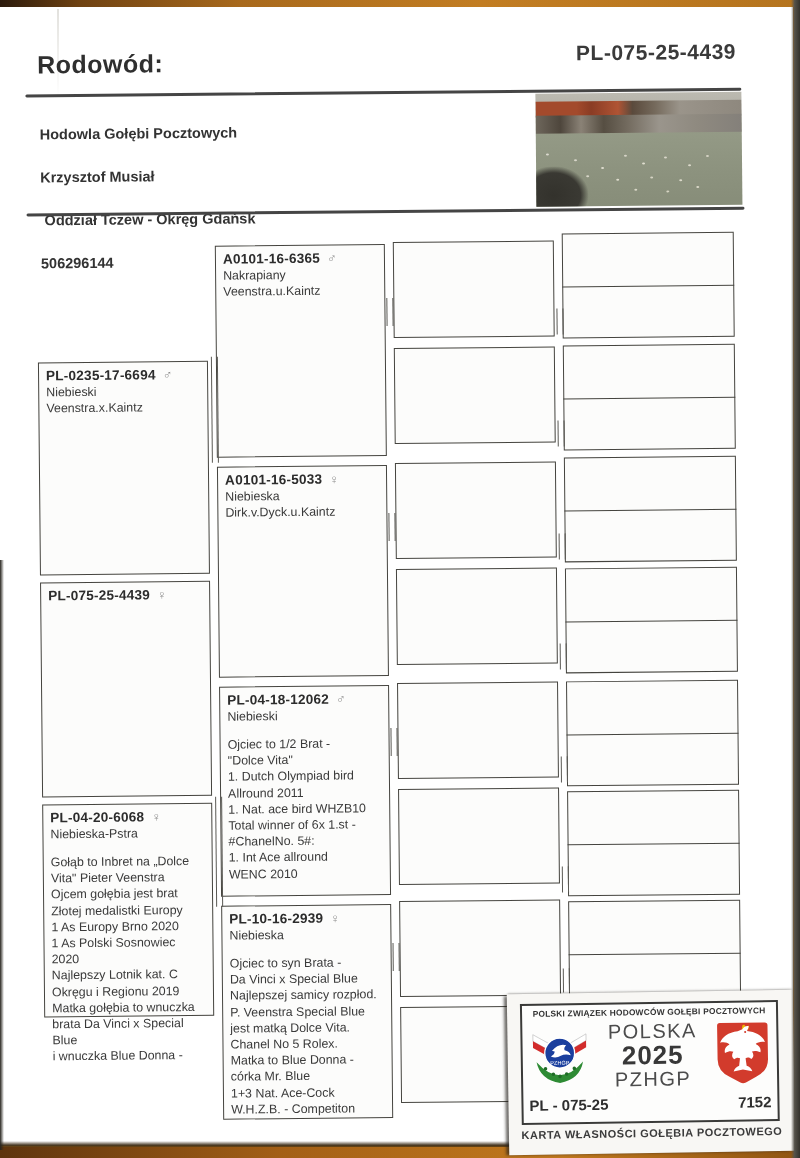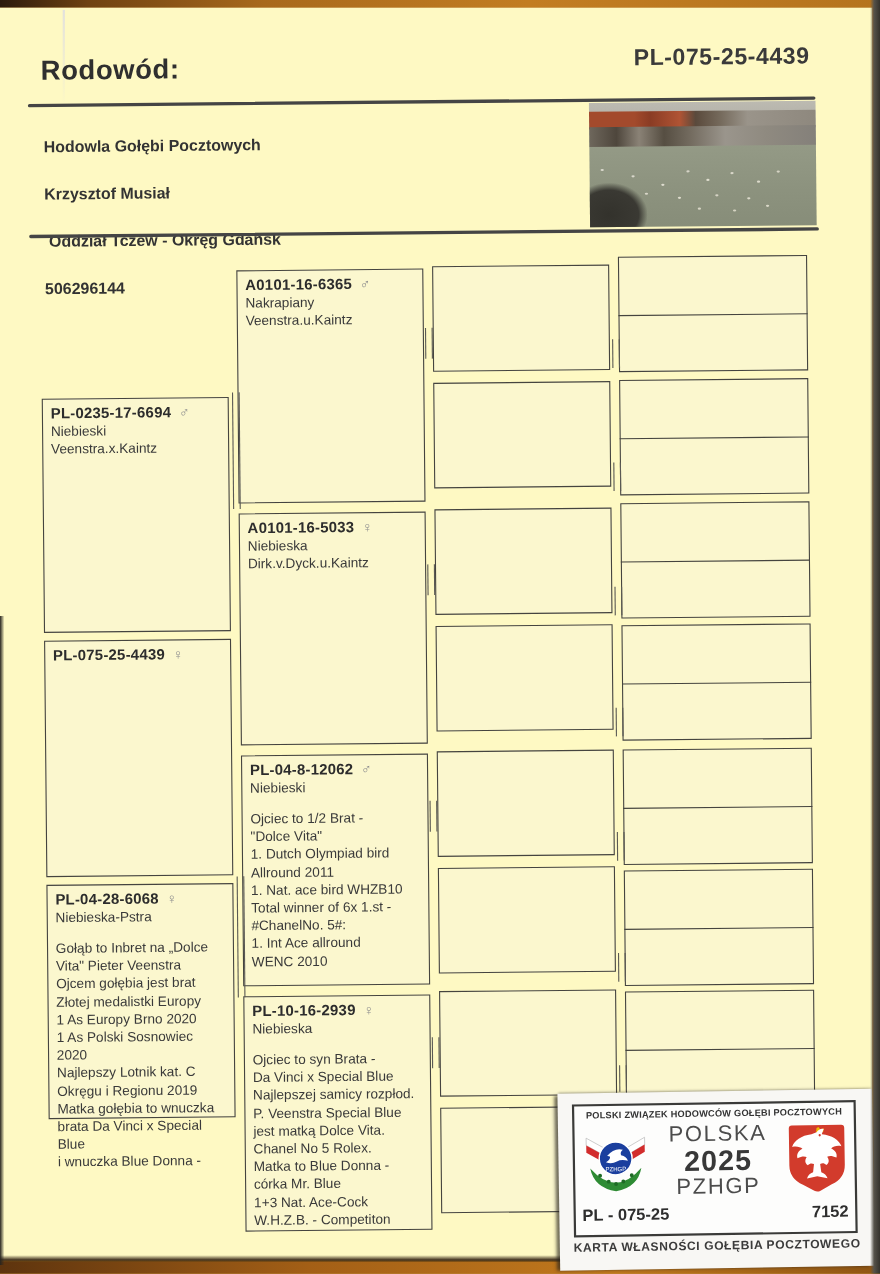--- a/index.html
+++ b/index.html
@@ -13,21 +13,21 @@
   .table-bottom{position:absolute;left:0;top:1146px;width:800px;height:12px;
     background:linear-gradient(90deg,#5e340e 0%,#a35f16 35%,#c1791d 70%,#8f5513 100%);}
   .edge-right{position:absolute;right:0;top:0;width:9px;height:1158px;z-index:60;
     background:linear-gradient(90deg,rgba(60,58,52,0),#55524a 40%,#34322c);}
   .edge-left{position:absolute;left:0;top:560px;width:4px;height:590px;z-index:60;
     background:linear-gradient(90deg,#28251f,rgba(60,58,52,0));}
   .paper-shadow-bottom{position:absolute;left:0;top:1141px;width:512px;height:6px;
     background:linear-gradient(180deg,rgba(70,55,30,0),#463723 70%,#6b4512);z-index:5;}
 
   .paper{position:absolute;left:0;top:7px;width:793px;height:1139px;
-    background:#fef9c3;}
+    background:#ffffff;}
   .crease{position:absolute;left:57px;top:2px;width:2px;height:88px;
     background:linear-gradient(180deg,#e2e1dd,rgba(226,225,221,0));}
 
   .page{position:absolute;inset:0;transform:rotate(-0.55deg);transform-origin:50% 50%;}
 
   
   .title{position:absolute;left:42px;top:40px;font-size:25px;font-weight:bold;color:#2f2f2f;letter-spacing:0.5px;}
   .ring-top{position:absolute;right:52px;top:36px;font-size:21px;font-weight:bold;color:#3a3a3a;letter-spacing:0.5px;}
   .hr1{position:absolute;left:30px;top:84px;width:716px;height:3px;background:#454545;border-radius:2px;}
   .hr2{position:absolute;left:30px;top:203px;width:718px;height:3px;background:#454545;border-radius:2px;}
@@ -110,21 +110,21 @@
 
       <div class="pbox" style="left:40px;top:352px;width:170px;height:213px;">
         <div class="ringrow"><span>PL-0235-17-6694</span><span class="sex">♂</span></div>
         <div class="sub">Niebieski
 Veenstra.x.Kaintz</div>
       </div>
       <div class="pbox" style="left:40px;top:572px;width:170px;height:215px;">
         <div class="ringrow"><span>PL-075-25-4439</span><span class="sex">♀</span></div>
       </div>
       <div class="pbox" style="left:40px;top:794px;width:170px;height:213px;">
-        <div class="ringrow"><span>PL-04-28-6068</span><span class="sex">♀</span></div>
+        <div class="ringrow"><span>PL-04-20-6068</span><span class="sex">♀</span></div>
         <div class="sub">Niebieska-Pstra</div>
         <div class="notes">Gołąb to Inbret na „Dolce
 Vita" Pieter Veenstra
 Ojcem gołębia jest brat
 Złotej medalistki Europy
 1 As Europy Brno 2020
 1 As Polski Sosnowiec 2020
 Najlepszy Lotnik kat. C
 Okręgu i Regionu 2019
 Matka gołębia to wnuczka
@@ -136,21 +136,21 @@
         <div class="ringrow"><span>A0101-16-6365</span><span class="sex">♂</span></div>
         <div class="sub">Nakrapiany
 Veenstra.u.Kaintz</div>
       </div>
       <div class="pbox" style="left:218px;top:458px;width:170px;height:211px;">
         <div class="ringrow"><span>A0101-16-5033</span><span class="sex">♀</span></div>
         <div class="sub">Niebieska
 Dirk.v.Dyck.u.Kaintz</div>
       </div>
       <div class="pbox" style="left:218px;top:678px;width:170px;height:210px;">
-        <div class="ringrow"><span>PL-04-8-12062</span><span class="sex">♂</span></div>
+        <div class="ringrow"><span>PL-04-18-12062</span><span class="sex">♂</span></div>
         <div class="sub">Niebieski</div>
         <div class="notes">Ojciec to 1/2 Brat -
 "Dolce Vita"
 1. Dutch Olympiad bird
 Allround 2011
 1. Nat. ace bird WHZB10
 Total winner of 6x 1.st -
 #ChanelNo. 5#:
 1. Int Ace allround
 WENC 2010</div>

